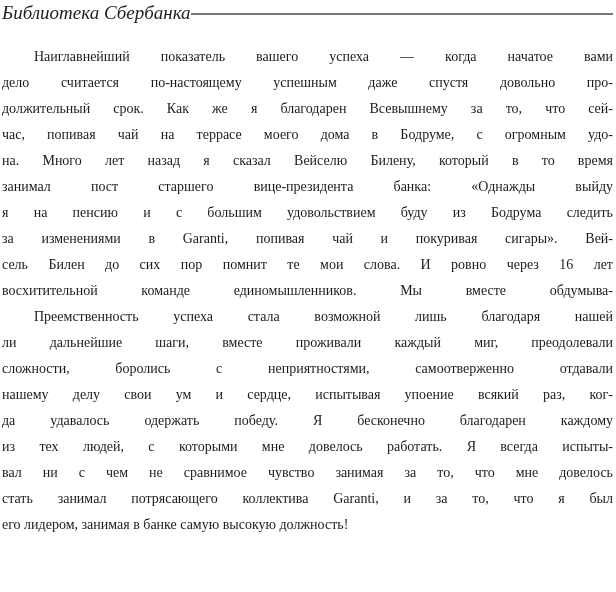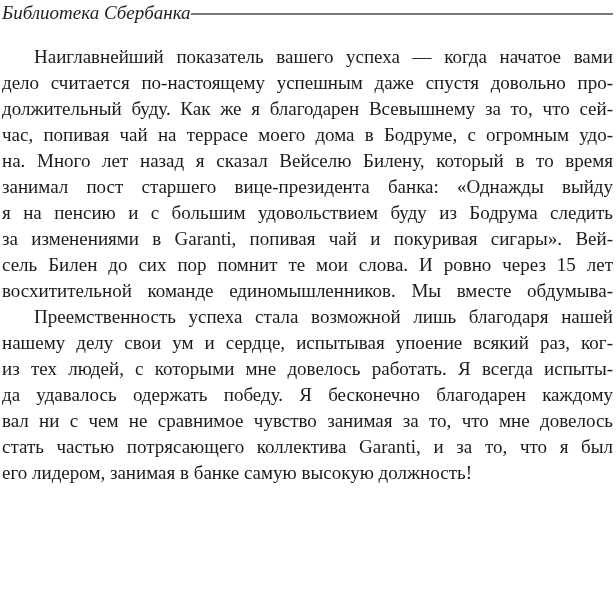--- a/index.html
+++ b/index.html
@@ -36,21 +36,21 @@
   .page-header-rule {
     flex: 1 1 auto;
     height: 2px;
     background: #777777;
     margin-top: 2px;
   }
   .text-block {
     margin-top: 20px;
   }
   .tline {
-    font-size: 19px;
+    font-size: 14px;
     line-height: 26px;
     text-align: justify;
     text-align-last: justify;
     hyphens: none;
     white-space: normal;
     color: #1b1b1b;
   }
   .tline.first {
     text-indent: 32px;
   }
@@ -66,34 +66,36 @@
   <div class="page-header">
     <span class="page-header-title">Библиотека Сбербанка</span>
     <span class="page-header-rule"></span>
   </div>
 
   <div class="text-block">
 
     <div>
       <div class="tline first">Наиглавнейший показатель вашего успеха — когда начатое вами</div>
       <div class="tline">дело считается по-настоящему успешным даже спустя довольно про-</div>
-      <div class="tline">должительный буду. Как же я благодарен Всевышнему за то, что сей-</div>
+      <div class="tline">должительный срок. Как же я благодарен Всевышнему за то, что сей-</div>
       <div class="tline">час, попивая чай на террасе моего дома в Бодруме, с огромным удо-</div>
       <div class="tline">на. Много лет назад я сказал Вейселю Билену, который в то время</div>
       <div class="tline">занимал пост старшего вице-президента банка: «Однажды выйду</div>
       <div class="tline">я на пенсию и с большим удовольствием буду из Бодрума следить</div>
       <div class="tline">за изменениями в Garanti, попивая чай и покуривая сигары». Вей-</div>
-      <div class="tline">сель Билен до сих пор помнит те мои слова. И ровно через 15 лет</div>
+      <div class="tline">сель Билен до сих пор помнит те мои слова. И ровно через 16 лет</div>
     </div>
 
     <div>
       <div class="tline">восхитительной команде единомышленников. Мы вместе обдумыва-</div>
       <div class="tline first">Преемственность успеха стала возможной лишь благодаря нашей</div>
+      <div class="tline">ли дальнейшие шаги, вместе проживали каждый миг, преодолевали</div>
+      <div class="tline">сложности, боролись с неприятностями, самоотверженно отдавали</div>
       <div class="tline">нашему делу свои ум и сердце, испытывая упоение всякий раз, ког-</div>
+      <div class="tline">да удавалось одержать победу. Я бесконечно благодарен каждому</div>
       <div class="tline">из тех людей, с которыми мне довелось работать. Я всегда испыты-</div>
-      <div class="tline">да удавалось одержать победу. Я бесконечно благодарен каждому</div>
       <div class="tline">вал ни с чем не сравнимое чувство занимая за то, что мне довелось</div>
-      <div class="tline">стать частью потрясающего коллектива Garanti, и за то, что я был</div>
+      <div class="tline">стать занимал потрясающего коллектива Garanti, и за то, что я был</div>
       <div class="tline para-end">его лидером, занимая в банке самую высокую должность!</div>
     </div>
 
   </div>
 </div>
 
 </body></html>

